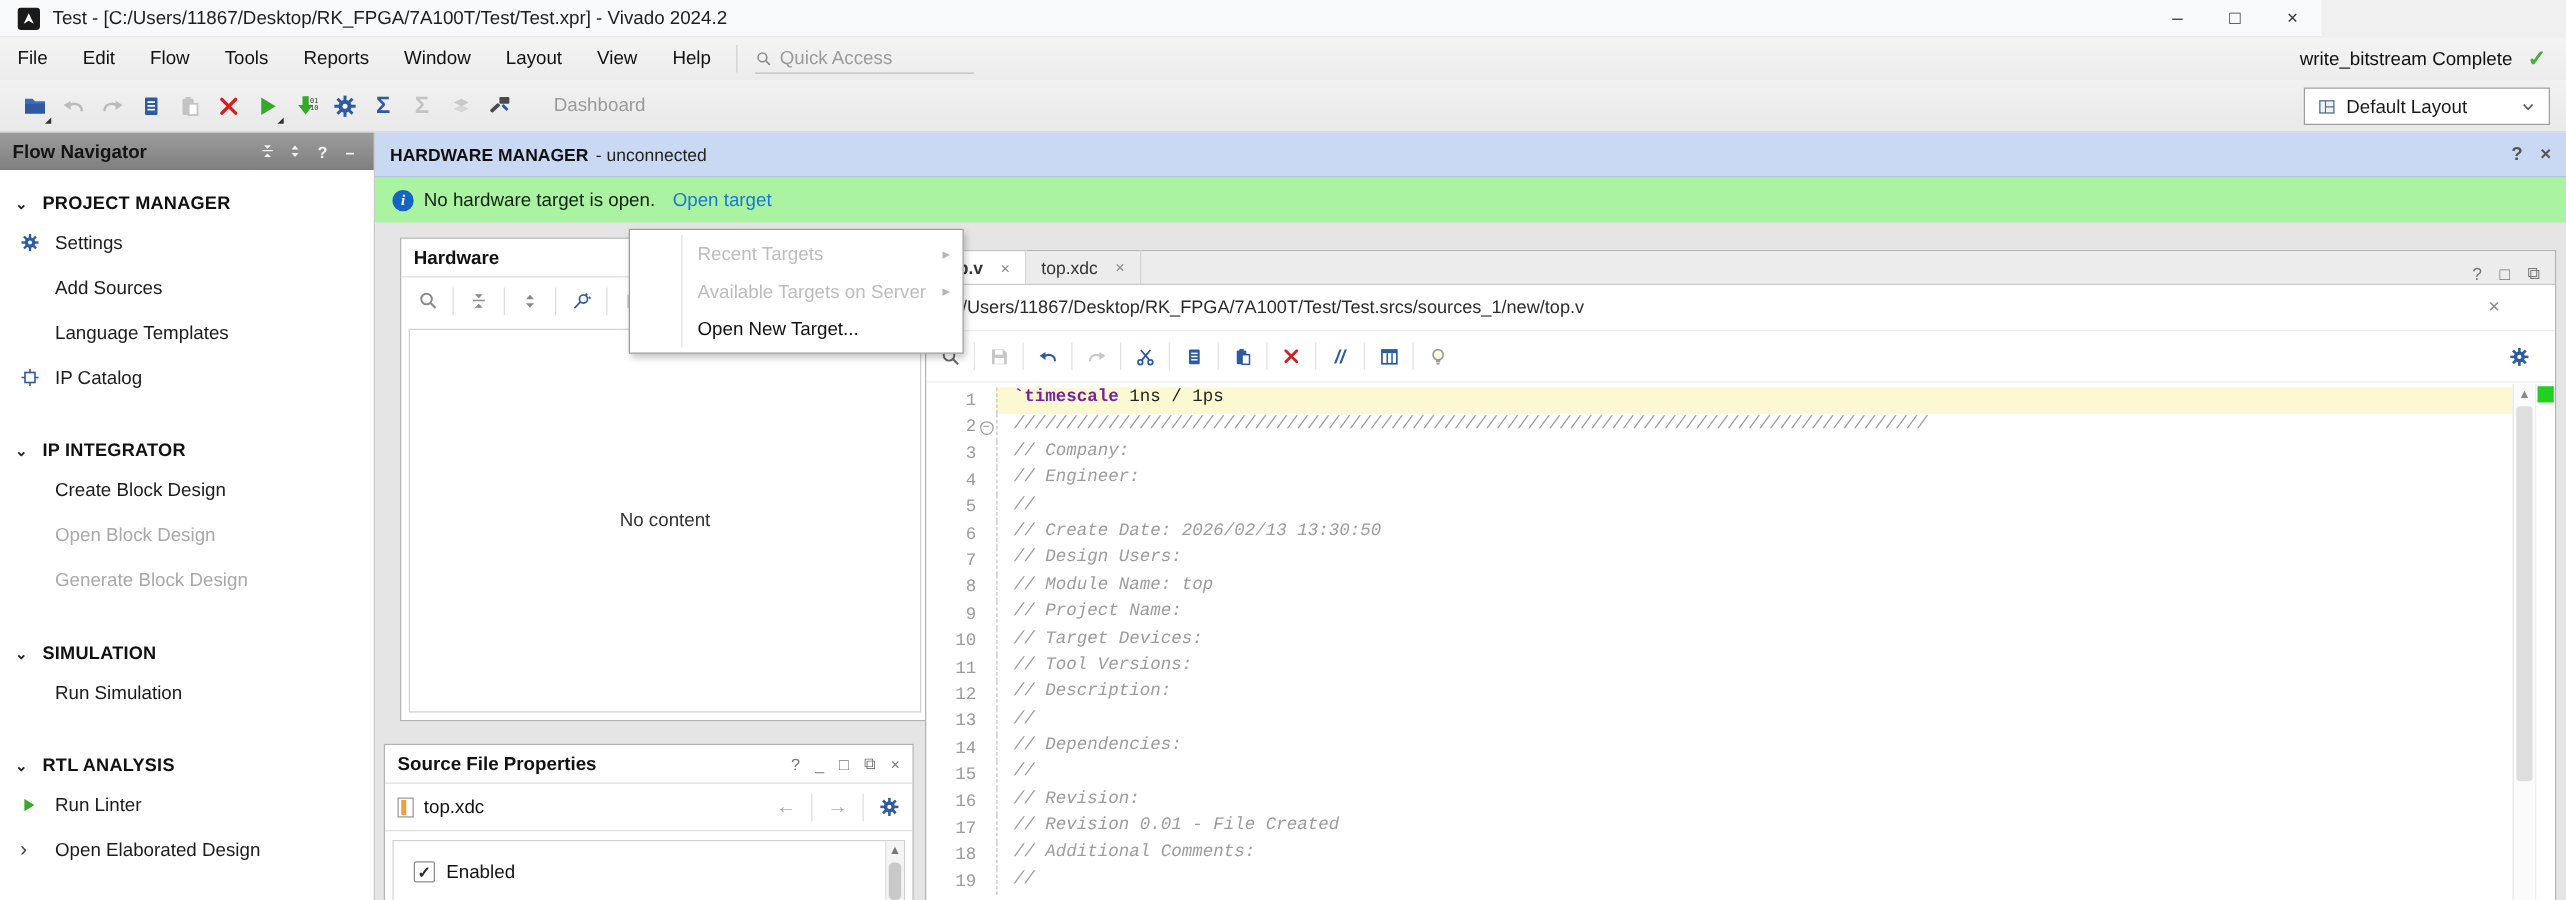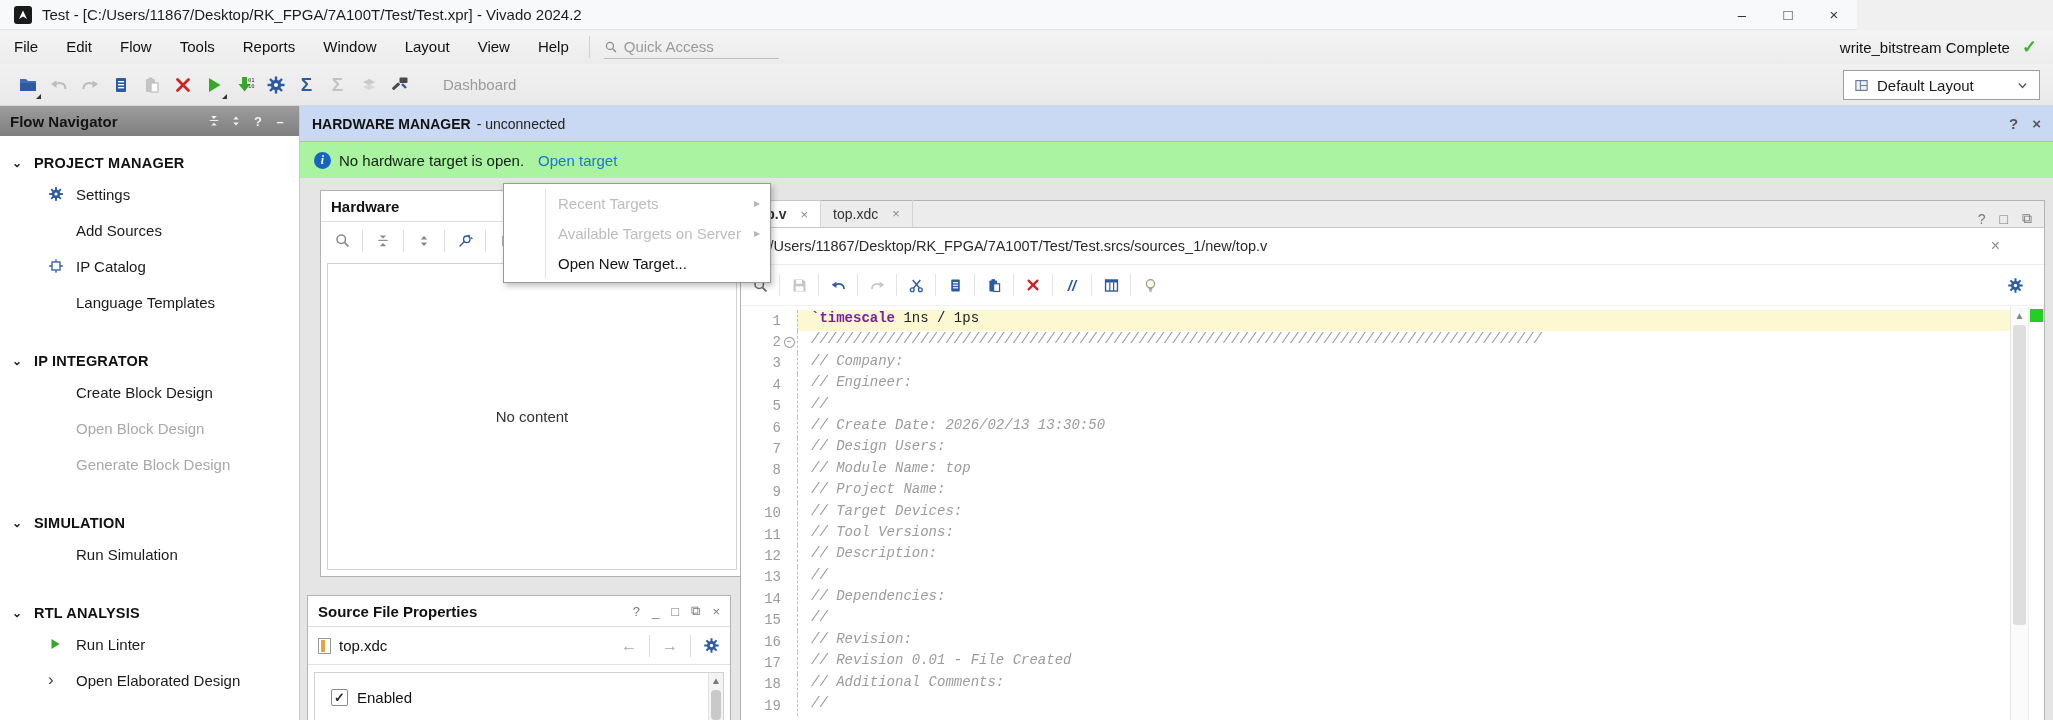--- a/index.html
+++ b/index.html
@@ -37,21 +37,21 @@
 
   
   #sidebar { position:absolute; left:0; top:106px; width:300px; bottom:0; background:#fff; border-right:1px solid #c9c9c9; }
   #fn-header { height:30px; background:linear-gradient(#9c9c9c,#7f7f7f); display:flex; align-items:center; padding:0 8px 0 10px; }
   #fn-title { font-size:15px; font-weight:bold; color:#141414; flex:1; }
   .fnh-ic { width:22px; height:18px; display:flex; align-items:center; justify-content:center; color:#f2f2f2; font-size:13px; font-weight:bold; }
   .fn-section-h { display:flex; align-items:center; height:26px; margin-top:28px; }
   .fn-section-h:first-child { margin-top:14px; }
   .fn-chev { width:34px; text-align:center; color:#222; font-size:12px; font-weight:bold; }
   .fn-sec-label { font-size:14.5px; font-weight:bold; color:#111; letter-spacing:.2px;text-align:center; }
-  .fn-item { display:flex; align-items:center; height:36px; padding-left:48px; font-size:15px; color:#1b1b1b; }
+  .fn-item { display:flex; align-items:center; height:36px; padding-left:16px; font-size:15px; color:#1b1b1b; }
   .fn-item .slot { width:28px; display:flex; align-items:center; }
   .fn-item.disabled { color:#a9a9a9; }
   .fn-item .chevtxt { font-size:17px; color:#444; }
 
   
   #workspace { position:absolute; left:300px; top:106px; right:0; bottom:0; background:#e5e5e5; }
   #hm-titlebar { position:absolute; left:0; top:0; right:0; height:36px; background:#c9d9f3; display:flex; align-items:center; padding:0 12px; border-bottom:1px solid #aabcd9; }
   #hm-title { font-size:14px; font-weight:bold; color:#111; }
   #hm-subtitle { font-size:14px; color:#222; margin-left:6px; }
   #hm-icons { margin-left:auto; display:flex; gap:14px; color:#555; font-size:15px; font-weight:bold; }
@@ -380,30 +380,30 @@
             <use href="#g-gear"></use>
           </svg>
         </span>
         <span>Settings</span>
       </div>
       <div class="fn-item">
         <span class="slot"></span>
         <span>Add Sources</span>
       </div>
       <div class="fn-item">
+        <span class="slot"></span>
+        <span>Language Templates</span>
+      </div>
+      <div class="fn-item">
         <span class="slot">
           <svg viewBox="0 0 20 20" style="height: 16px; width: 16px;">
             <use href="#g-chip"></use>
           </svg>
         </span>
         <span>IP Catalog</span>
-      </div>
-      <div class="fn-item">
-        <span class="slot"></span>
-        <span>Language Templates</span>
       </div>
       <div class="fn-section-h">
         <span class="fn-chev">⌄</span>
         <span class="fn-sec-label">IP INTEGRATOR</span>
       </div>
       <div class="fn-item">
         <span class="slot"></span>
         <span>Create Block Design</span>
       </div>
       <div class="fn-item disabled">

